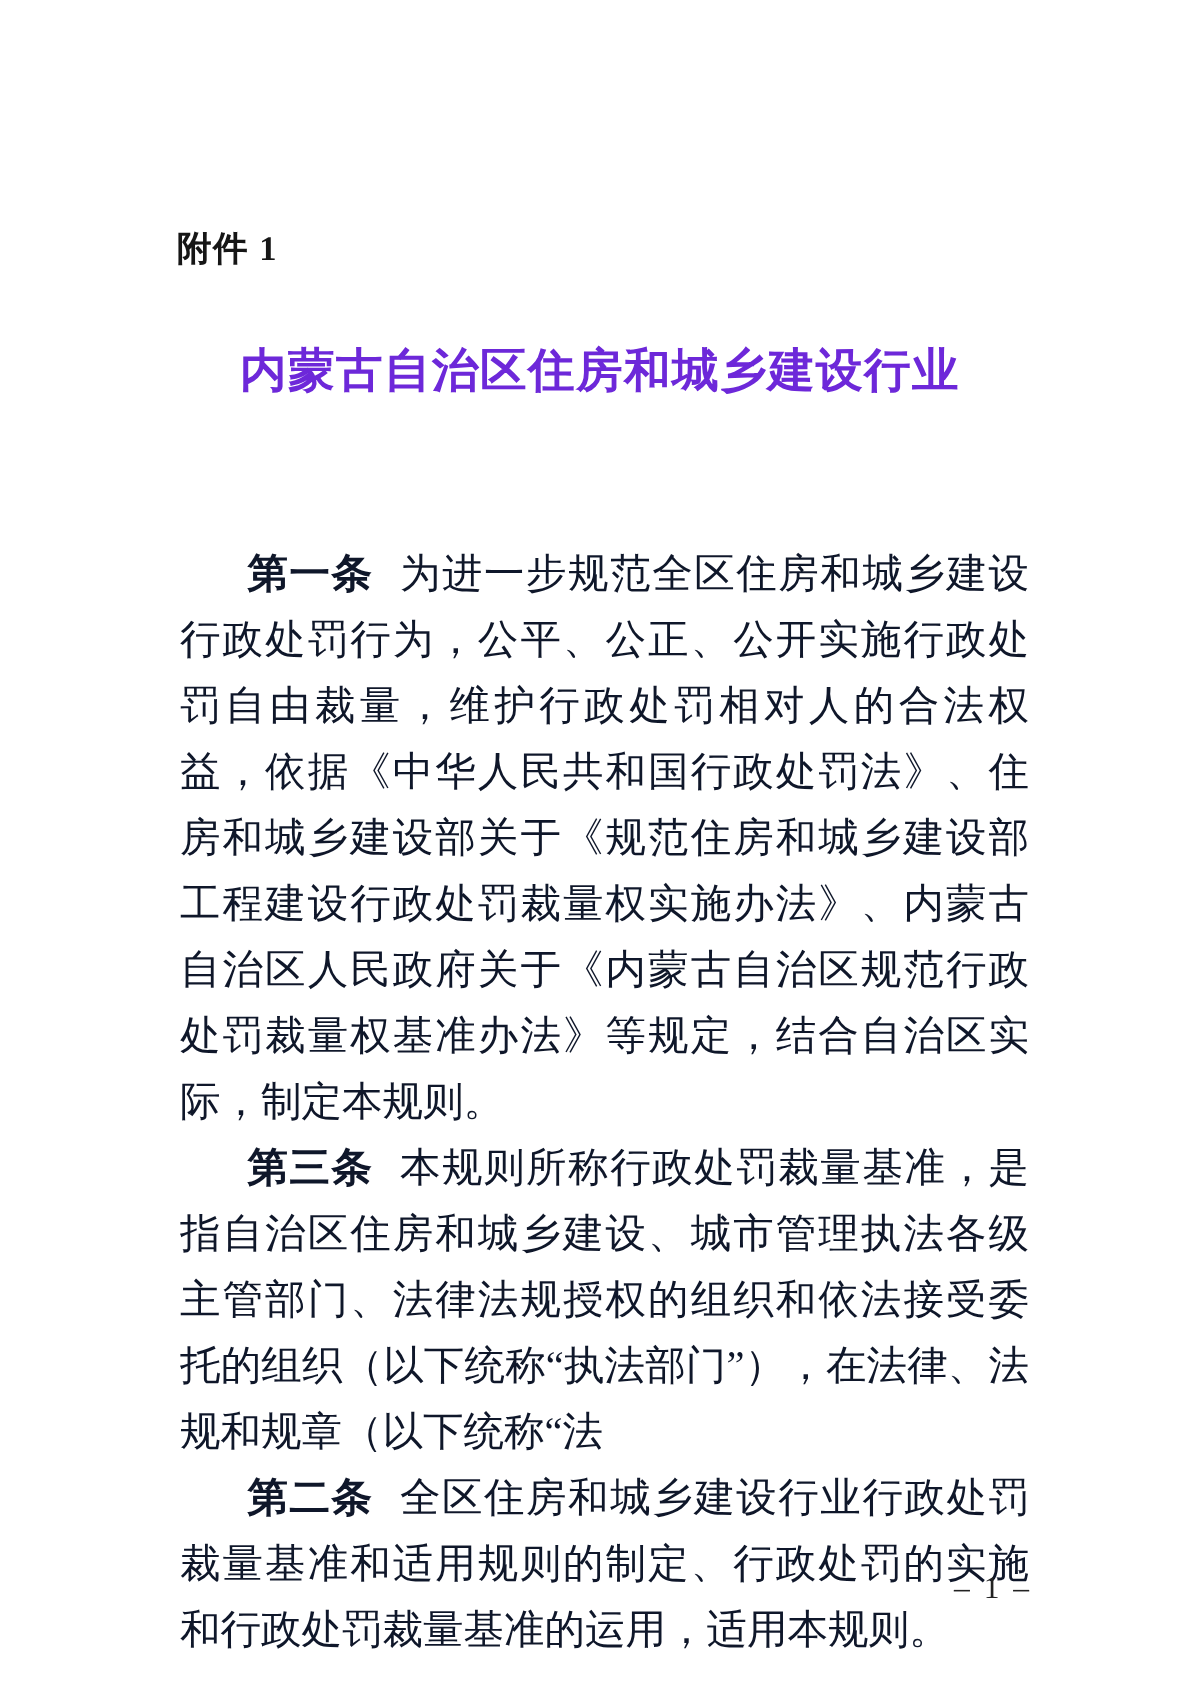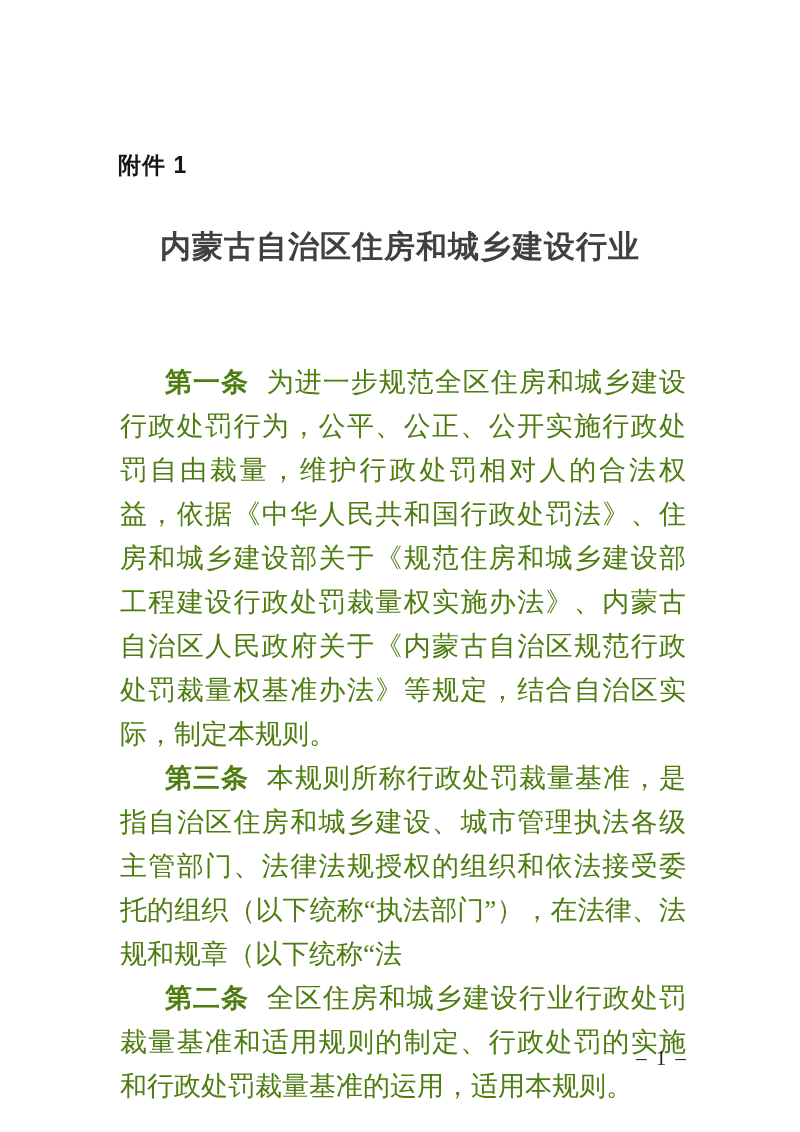--- a/index.html
+++ b/index.html
@@ -10,48 +10,48 @@
     height: 1132px;
     margin: 0 auto;
     background: #ffffff;
     color: #121212;
     overflow: hidden;
   }
   .attachment-label {
     position: absolute;
     left: 118px;
     top: 150px;
-    font-family: Liberation Sans, sans-serif;
+    font-family: Liberation Serif, serif;
     font-weight: bold;
     font-size: 23px;
     letter-spacing: 1px;
     color: #161616;
   }
   .doc-title {
     position: absolute;
     top: 221px;
     left: 0;
     width: 100%;
     text-align: center;
     font-family: "Liberation Serif", "DejaVu Serif", serif;
     font-weight: bold;
     font-size: 31px;
     line-height: 52px;
-    color: #404040;
+    color: #6d28d9;
     letter-spacing: 1px;
   }
   .doc-body {
     position: absolute;
     left: 120px;
     top: 360px;
     width: 566px;
     font-family: "Liberation Serif", "DejaVu Serif", serif;
     font-size: 27px;
     line-height: 44px;
-    color: #4d7c0f;
+    color: #0f172a;
     text-align: justify;
     text-justify: inter-ideograph;
   }
   .doc-body p {
     text-indent: 45px;
   }
   .article-label {
     font-weight: bold;
     padding-right: 0.65em;
   }

